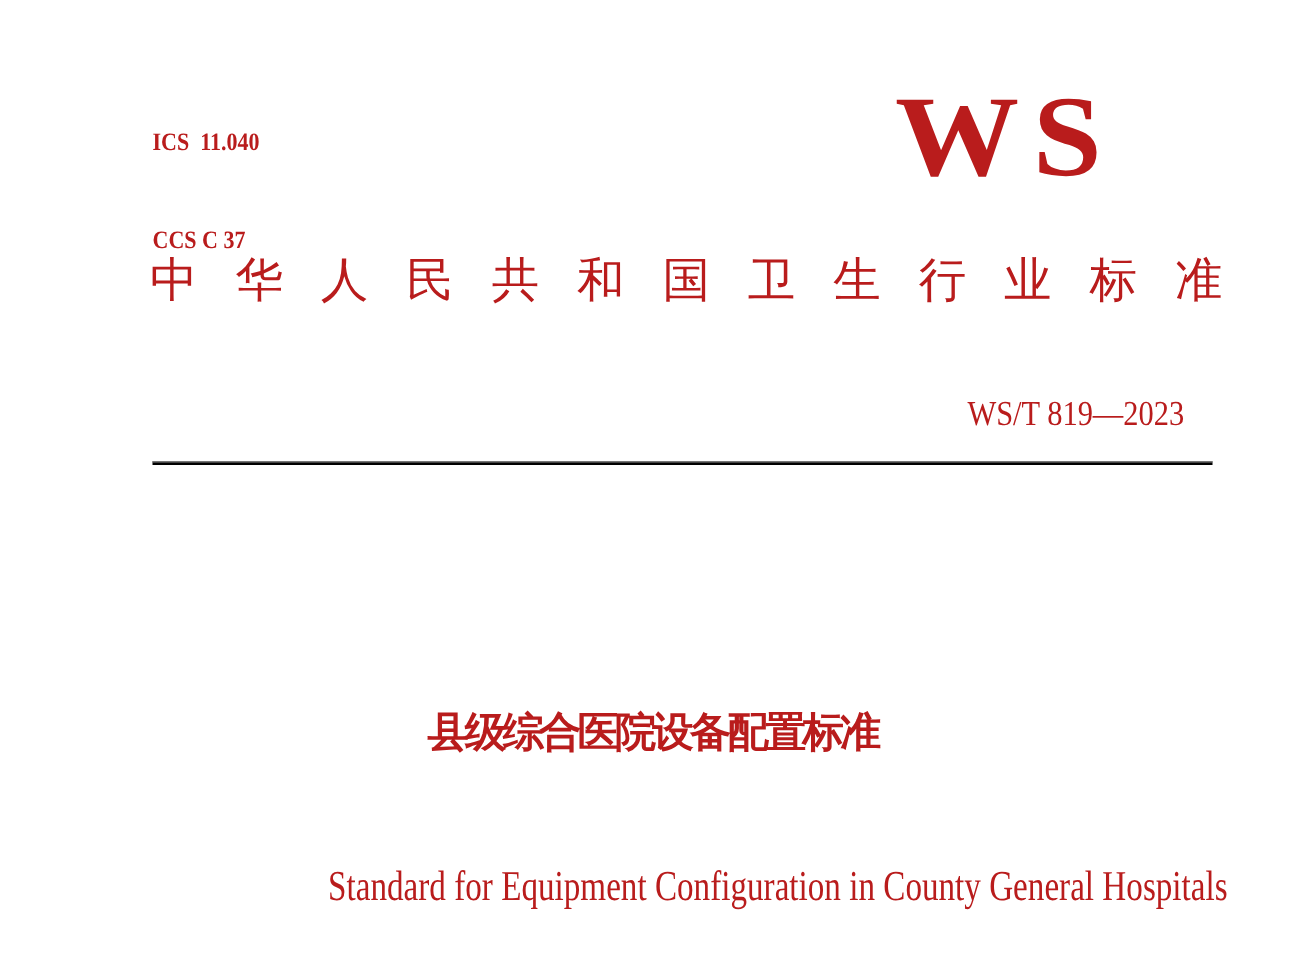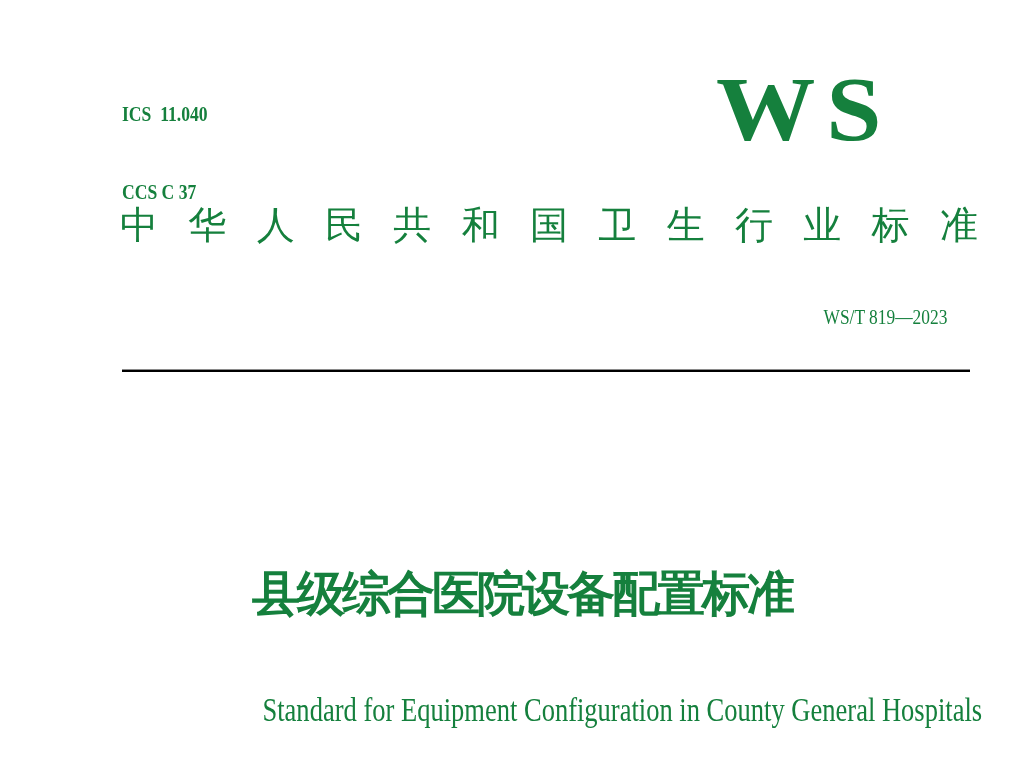--- a/index.html
+++ b/index.html
@@ -7,21 +7,21 @@
     padding: 0;
     background: #ffffff;
   }
   .page {
     position: relative;
     width: 1033px;
     height: 770px;
     background: #ffffff;
     overflow: hidden;
     font-family: "Liberation Serif", "DejaVu Serif", serif;
-    color: #15803d;
+    color: #b91c1c;
   }
 
   
   .ics-block {
     position: absolute;
     left: 122px;
     top: 49px;
     font-weight: bold;
     font-size: 20px;
     line-height: 26px;
@@ -56,21 +56,21 @@
     font-size: 38px;
     line-height: 1;
     font-weight: 500;
   }
 
   
   .std-number {
     position: absolute;
     right: 86px;
     top: 281px;
-    font-size: 20px;
+    font-size: 28px;
     line-height: 1.2;
     text-align: right;
     white-space: pre;
   }
   .std-number .condense {
     display: inline-block;
     transform: scaleX(0.87);
     transform-origin: right top;
   }
 
@@ -87,21 +87,21 @@
 
   
   .main-title {
     position: absolute;
     left: 122px;
     top: 568px;
     width: 800px;
     text-align: center;
     font-family: "Liberation Sans", "DejaVu Sans", sans-serif;
     font-weight: 700;
-    font-size: 48px;
+    font-size: 33px;
     line-height: 1.1;
     letter-spacing: -3px;
     white-space: pre;
   }
 
   
   .subtitle {
     position: absolute;
     left: 127px;
     top: 654px;

